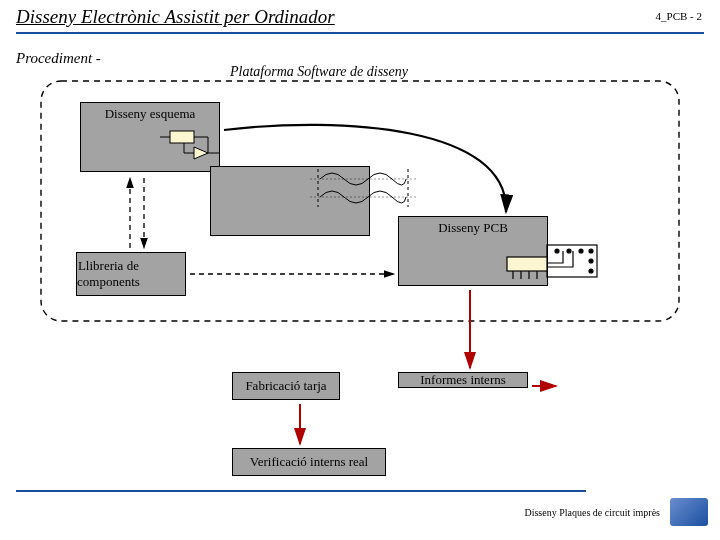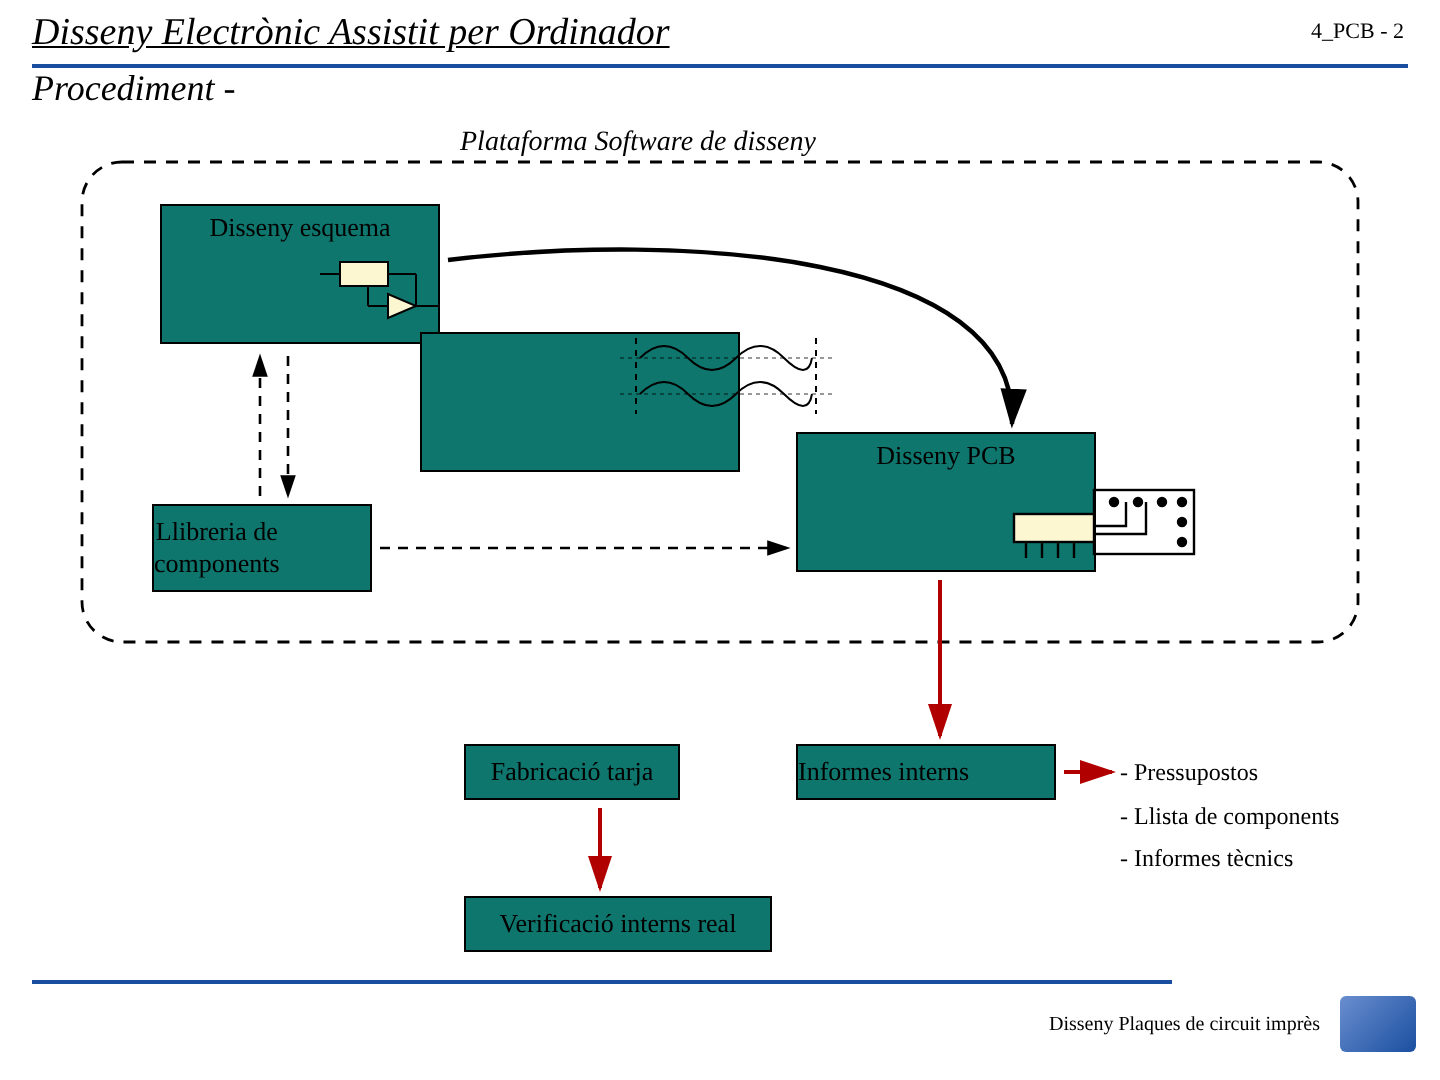--- a/index.html
+++ b/index.html
@@ -1,22 +1,22 @@
 <!DOCTYPE html>
 <html><head>
 <meta charset="utf-8">
 <style>
 html,body{margin:0;padding:0;width:720px;height:540px;font-family:Georgia,'Times New Roman',serif;background:#fff;overflow:hidden}
 .header{padding:6px 16px 2px 16px}
 .title{font-style:italic;font-size:19px;text-decoration:underline;color:#000}
 .slideno{position:absolute;top:10px;right:18px;font-size:11px;color:#000}
 .rule-blue{height:2px;background:#1a4fa0;margin:2px 16px 0 16px}
-.subtitle{font-style:italic;font-size:18px;color:#000;padding:0 16px 4px 16px}
+.subtitle{font-style:italic;font-size:15px;color:#000;padding:16px 16px 4px 16px}
 .canvas{position:absolute;left:0;top:56px;width:720px;height:430px}
-.box{position:absolute;background:#0f766e;border:1px solid #000;text-align:center;font-size:13px;box-sizing:border-box}
+.box{position:absolute;background:#a3a3a3;border:1px solid #000;text-align:center;font-size:13px;box-sizing:border-box}
 .box .label{padding:3px 6px}
 .platform-title{position:absolute;left:230px;top:8px;font-style:italic;font-size:14px}
 .notes{position:absolute;left:560px;top:320px;font-size:12px;line-height:1.8em}
 .footer-rule{position:absolute;left:16px;bottom:48px;height:2px;background:#1a4fa0;width:570px}
 .footer-txt{position:absolute;right:60px;bottom:22px;font-size:10px;}
 .logo{position:absolute;right:12px;bottom:14px;width:38px;height:28px;background:linear-gradient(135deg,#6a8ecf,#1a4fa0);border-radius:3px}
 svg{position:absolute;pointer-events:none}
 </style>
 </head>
 <body>
@@ -89,33 +89,28 @@
 
   <div class="box" style="left:76px;top:196px;width:110px;height:44px;display:flex;align-items:center;justify-content:flex-start;white-space:pre-line">
     <span>Llibreria de
 components</span>
   </div>
 
   <div class="box" style="left:232px;top:316px;width:108px;height:28px;display:flex;align-items:center;justify-content:center">
     <span>Fabricació tarja</span>
   </div>
 
-  <div class="box" style="left:398px;top:316px;width:130px;height:28px;display:flex;align-items:center;justify-content:flex-start">
+  <div class="box" style="left:398px;top:316px;width:130px;height:16px;display:flex;align-items:center;justify-content:center">
     <span>Informes interns</span>
   </div>
 
   <div class="box" style="left:232px;top:392px;width:154px;height:28px;display:flex;align-items:center;justify-content:center">
     <span>Verificació interns real</span>
   </div>
 
-  <div class="notes">
-    <div>- Pressupostos</div>
-    <div>- Llista de components</div>
-    <div>- Informes tècnics</div>
-  </div>
 
   <svg style="left:0;top:0" width="720" height="430">
     <defs>
       <marker id="ah" markerWidth="10" markerHeight="10" refX="8" refY="3" orient="auto">
         <path d="M0 0 L9 3 L0 6 Z" fill="#000"></path>
       </marker>
       <marker id="ahr" markerWidth="10" markerHeight="10" refX="8" refY="3" orient="auto">
         <path d="M0 0 L9 3 L0 6 Z" fill="#b00000"></path>
       </marker>
     </defs>

